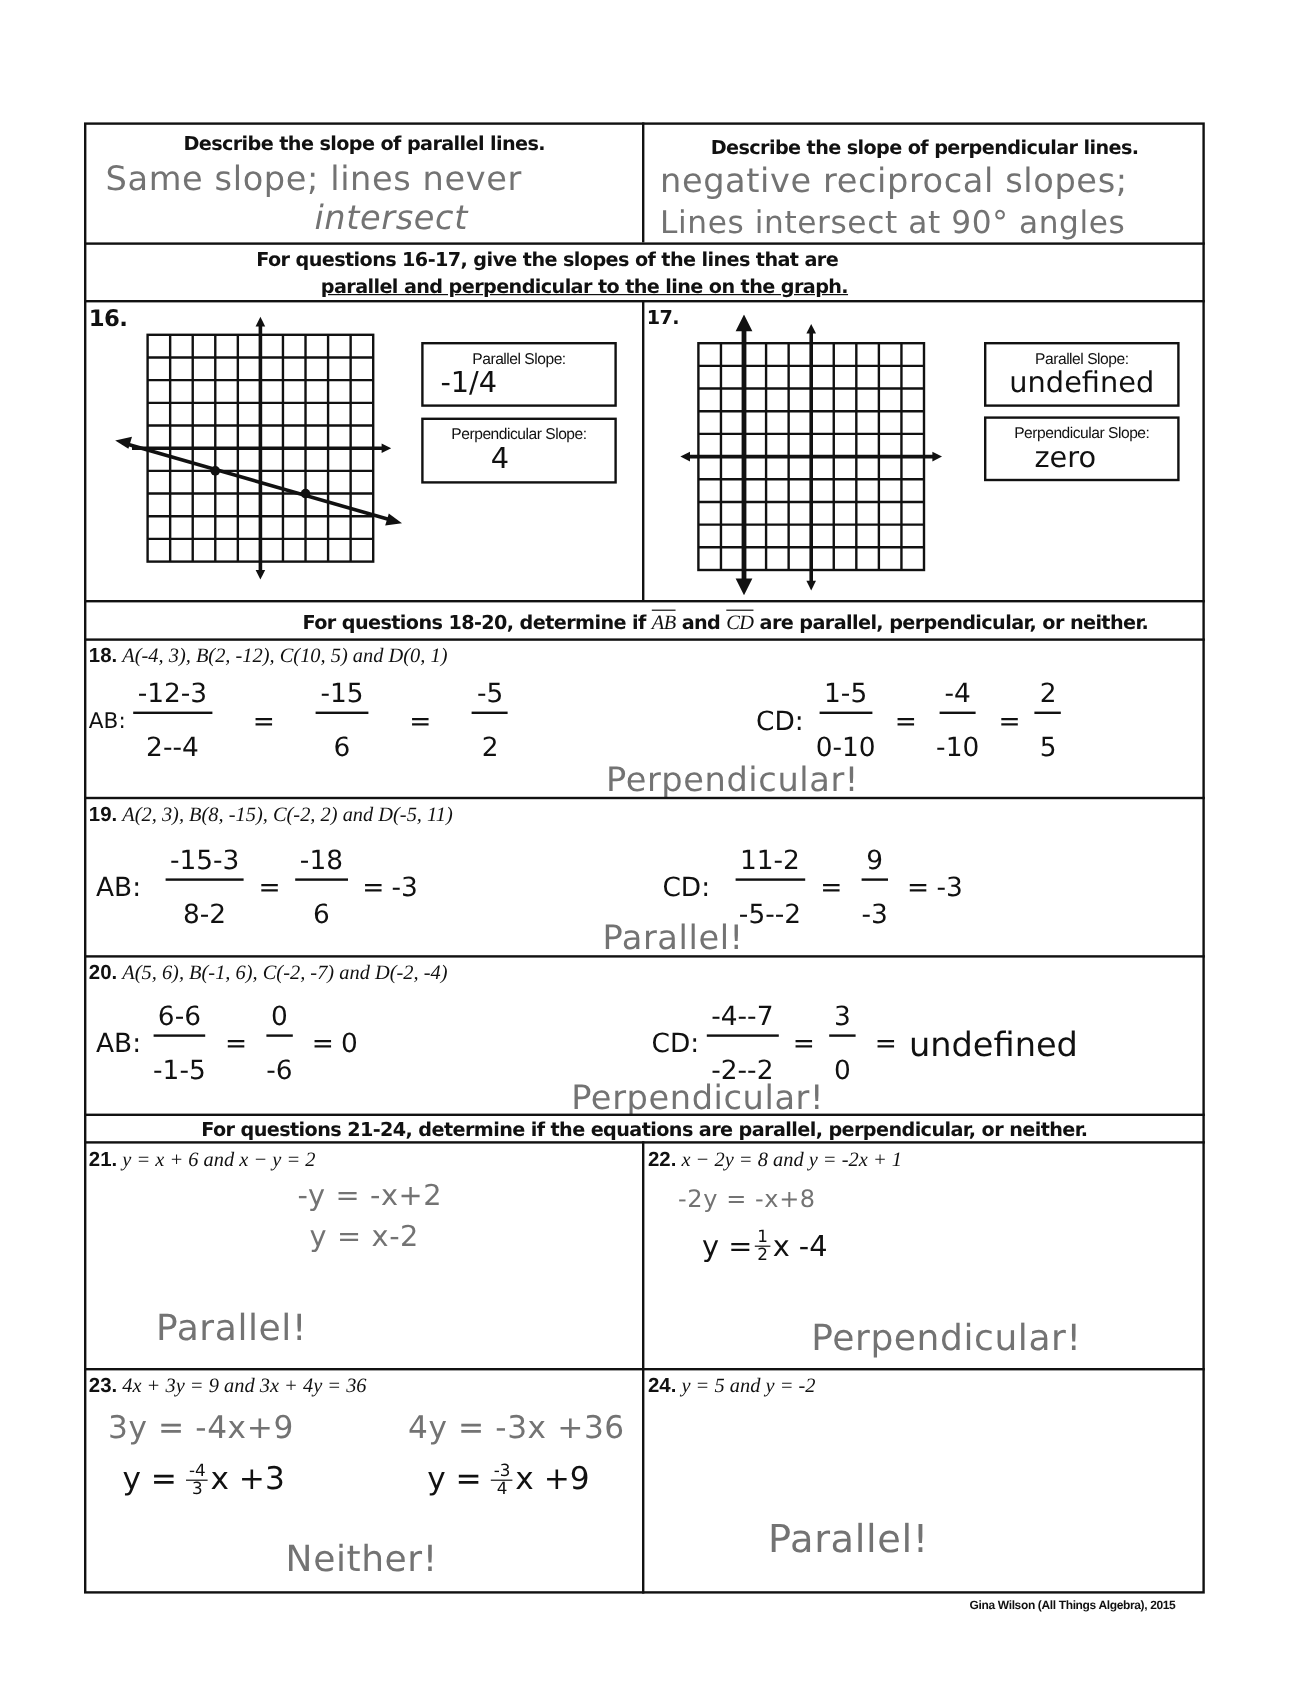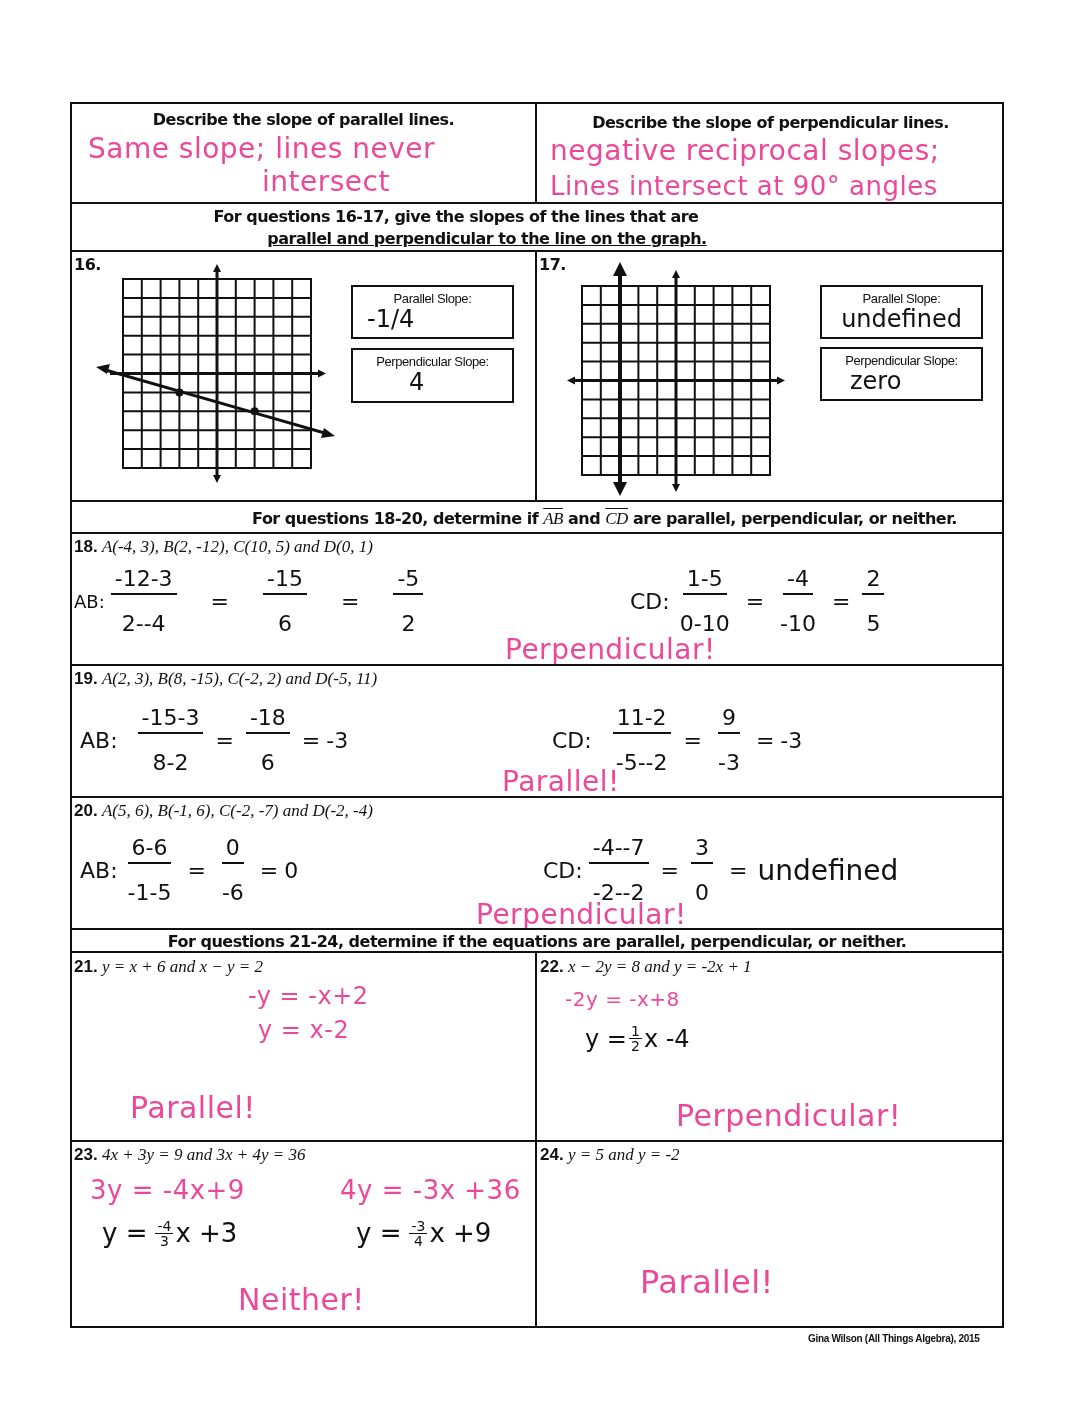--- a/index.html
+++ b/index.html
@@ -1,20 +1,20 @@
 <!DOCTYPE html>
 <html><head>
 <meta charset="utf-8">
 <style>
   html, body { margin: 0; padding: 0; background: #ffffff; }
   body { width: 1080px; height: 1405px; position: relative; overflow: hidden; font-family: "Liberation Sans", sans-serif; color: #111; }
   .abs { position: absolute; }
   .border { border: 2px solid #111; box-sizing: border-box; }
   .hb { font-family: "DejaVu Sans", sans-serif; font-weight: bold; letter-spacing: -0.5px; }
-  .hand { font-family: "DejaVu Sans", sans-serif; font-weight: normal; color: #ec4899; letter-spacing: 0.5px; }
+  .hand { font-family: "DejaVu Sans", sans-serif; font-weight: normal; color: #737373; letter-spacing: 0.5px; }
   .prob { font-family: "Liberation Serif", serif; font-size: 17px; }
   .prob b { font-family: "Liberation Sans", sans-serif; font-weight: bold; }
   .hline { position: absolute; background: #111; height: 2px; }
   .vline { position: absolute; background: #111; width: 2px; }
   .frac { display: inline-flex; flex-direction: column; align-items: center; vertical-align: middle; margin: 0 6px; }
   .frac .num { padding: 0 4px 2px; border-bottom: 2px solid #111; }
   .frac .den { padding: 16px 4px 0; }
   .small-frac { display: inline-flex; flex-direction: column; align-items: center; vertical-align: middle; font-size: 14px; line-height: 14px; margin: 0 2px; }
   .small-frac .num { border-bottom: 1.5px solid #111; padding: 0 2px; }
   .slope-box { border: 2px solid #111; box-sizing: border-box; text-align: center; }
@@ -24,34 +24,34 @@
   .overline { text-decoration: overline; font-style: italic; font-family: "Liberation Serif", serif; }
 </style>
 </head>
 <body>
 
 <div class="abs border" style="left:70px; top:102px; width:934px; height:1226px;"></div>
 
 <div class="vline" style="left:535px; top:102px; height:100px;"></div>
 <div class="abs hb" style="left:72px; width:463px; top:110px; text-align:center; font-size:16px;">Describe the slope of parallel lines.</div>
 <div class="abs hand" style="left:88px; top:132px; font-size:28px;">Same slope; lines never</div>
-<div class="abs hand" style="left:262px; top:165px; font-size:28px;">intersect</div>
+<div class="abs hand" style="left:262px; top:165px; font-size:28px;font-style:italic;">intersect</div>
 
 <div class="abs hb" style="left:537px; width:467px; top:113px; text-align:center; font-size:16px;">Describe the slope of perpendicular lines.</div>
 <div class="abs hand" style="left:550px; top:134px; font-size:28px;">negative reciprocal slopes;</div>
 <div class="abs hand" style="left:550px; top:171px; font-size:26px;">Lines intersect at 90° angles</div>
 
 <div class="hline" style="left:70px; width:934px; top:202px;"></div>
 
 <div class="abs hb" style="left:70px; width:772px; top:207px; text-align:center; font-size:16px; padding-left:0;">For questions 16-17, give the slopes of the lines that are</div>
 <div class="abs hb" style="left:70px; width:834px; top:229px; text-align:center; font-size:16px; text-decoration:underline;">parallel and perpendicular to the line on the graph.</div>
 <div class="hline" style="left:70px; width:934px; top:250px;"></div>
 <div class="vline" style="left:535px; top:250px; height:250px;"></div>
 
-<div class="abs hb" style="left:74px; top:255px; font-size:16px;">16.</div>
+<div class="abs hb" style="left:74px; top:255px; font-size:19px;">16.</div>
 <svg class="abs" style="left:90px; top:262px;" width="250" height="225" viewBox="0 0 250 225">
   <g stroke="#111" stroke-width="2" fill="none">
 
     <rect x="33" y="17" width="188" height="189"></rect>
     <path d="M51.8 17V206M70.6 17V206M89.4 17V206M108.2 17V206M145.8 17V206M164.6 17V206M183.4 17V206M202.2 17V206"></path>
     <path d="M33 35.9H221M33 54.8H221M33 73.7H221M33 92.6H221M33 130.4H221M33 149.3H221M33 168.2H221M33 187.1H221"></path>
   </g>
 
   <g stroke="#111" stroke-width="3">
     <line x1="127" y1="6" x2="127" y2="217"></line>
@@ -97,21 +97,21 @@
   <polygon points="55,0 48,14 62,14" fill="#111"></polygon>
   <polygon points="55,234 48,220 62,220" fill="#111"></polygon>
 </svg>
 
 <div class="abs slope-box" style="left:820px; top:285px; width:163px; height:54px;">
   <div class="lbl">Parallel Slope:</div>
   <div class="val">undefined</div>
 </div>
 <div class="abs slope-box" style="left:820px; top:347px; width:163px; height:54px;">
   <div class="lbl">Perpendicular Slope:</div>
-  <div class="val" style="text-align:left; padding-left:28px;">zero</div>
+  <div class="val" style="text-align:left; padding-left:40px;">zero</div>
 </div>
 
 <div class="hline" style="left:70px; width:934px; top:500px;"></div>
 
 <div class="abs hb" style="left:70px; width:1069px; top:509px; text-align:center; font-size:16px;">
   <span>For questions 18-20, determine if</span>
   <span class="overline" style="font-weight:normal; font-size:17px;">AB</span>
   <span>and</span>
   <span class="overline" style="font-weight:normal; font-size:17px;">CD</span>
   <span>are parallel, perpendicular, or neither.</span>

